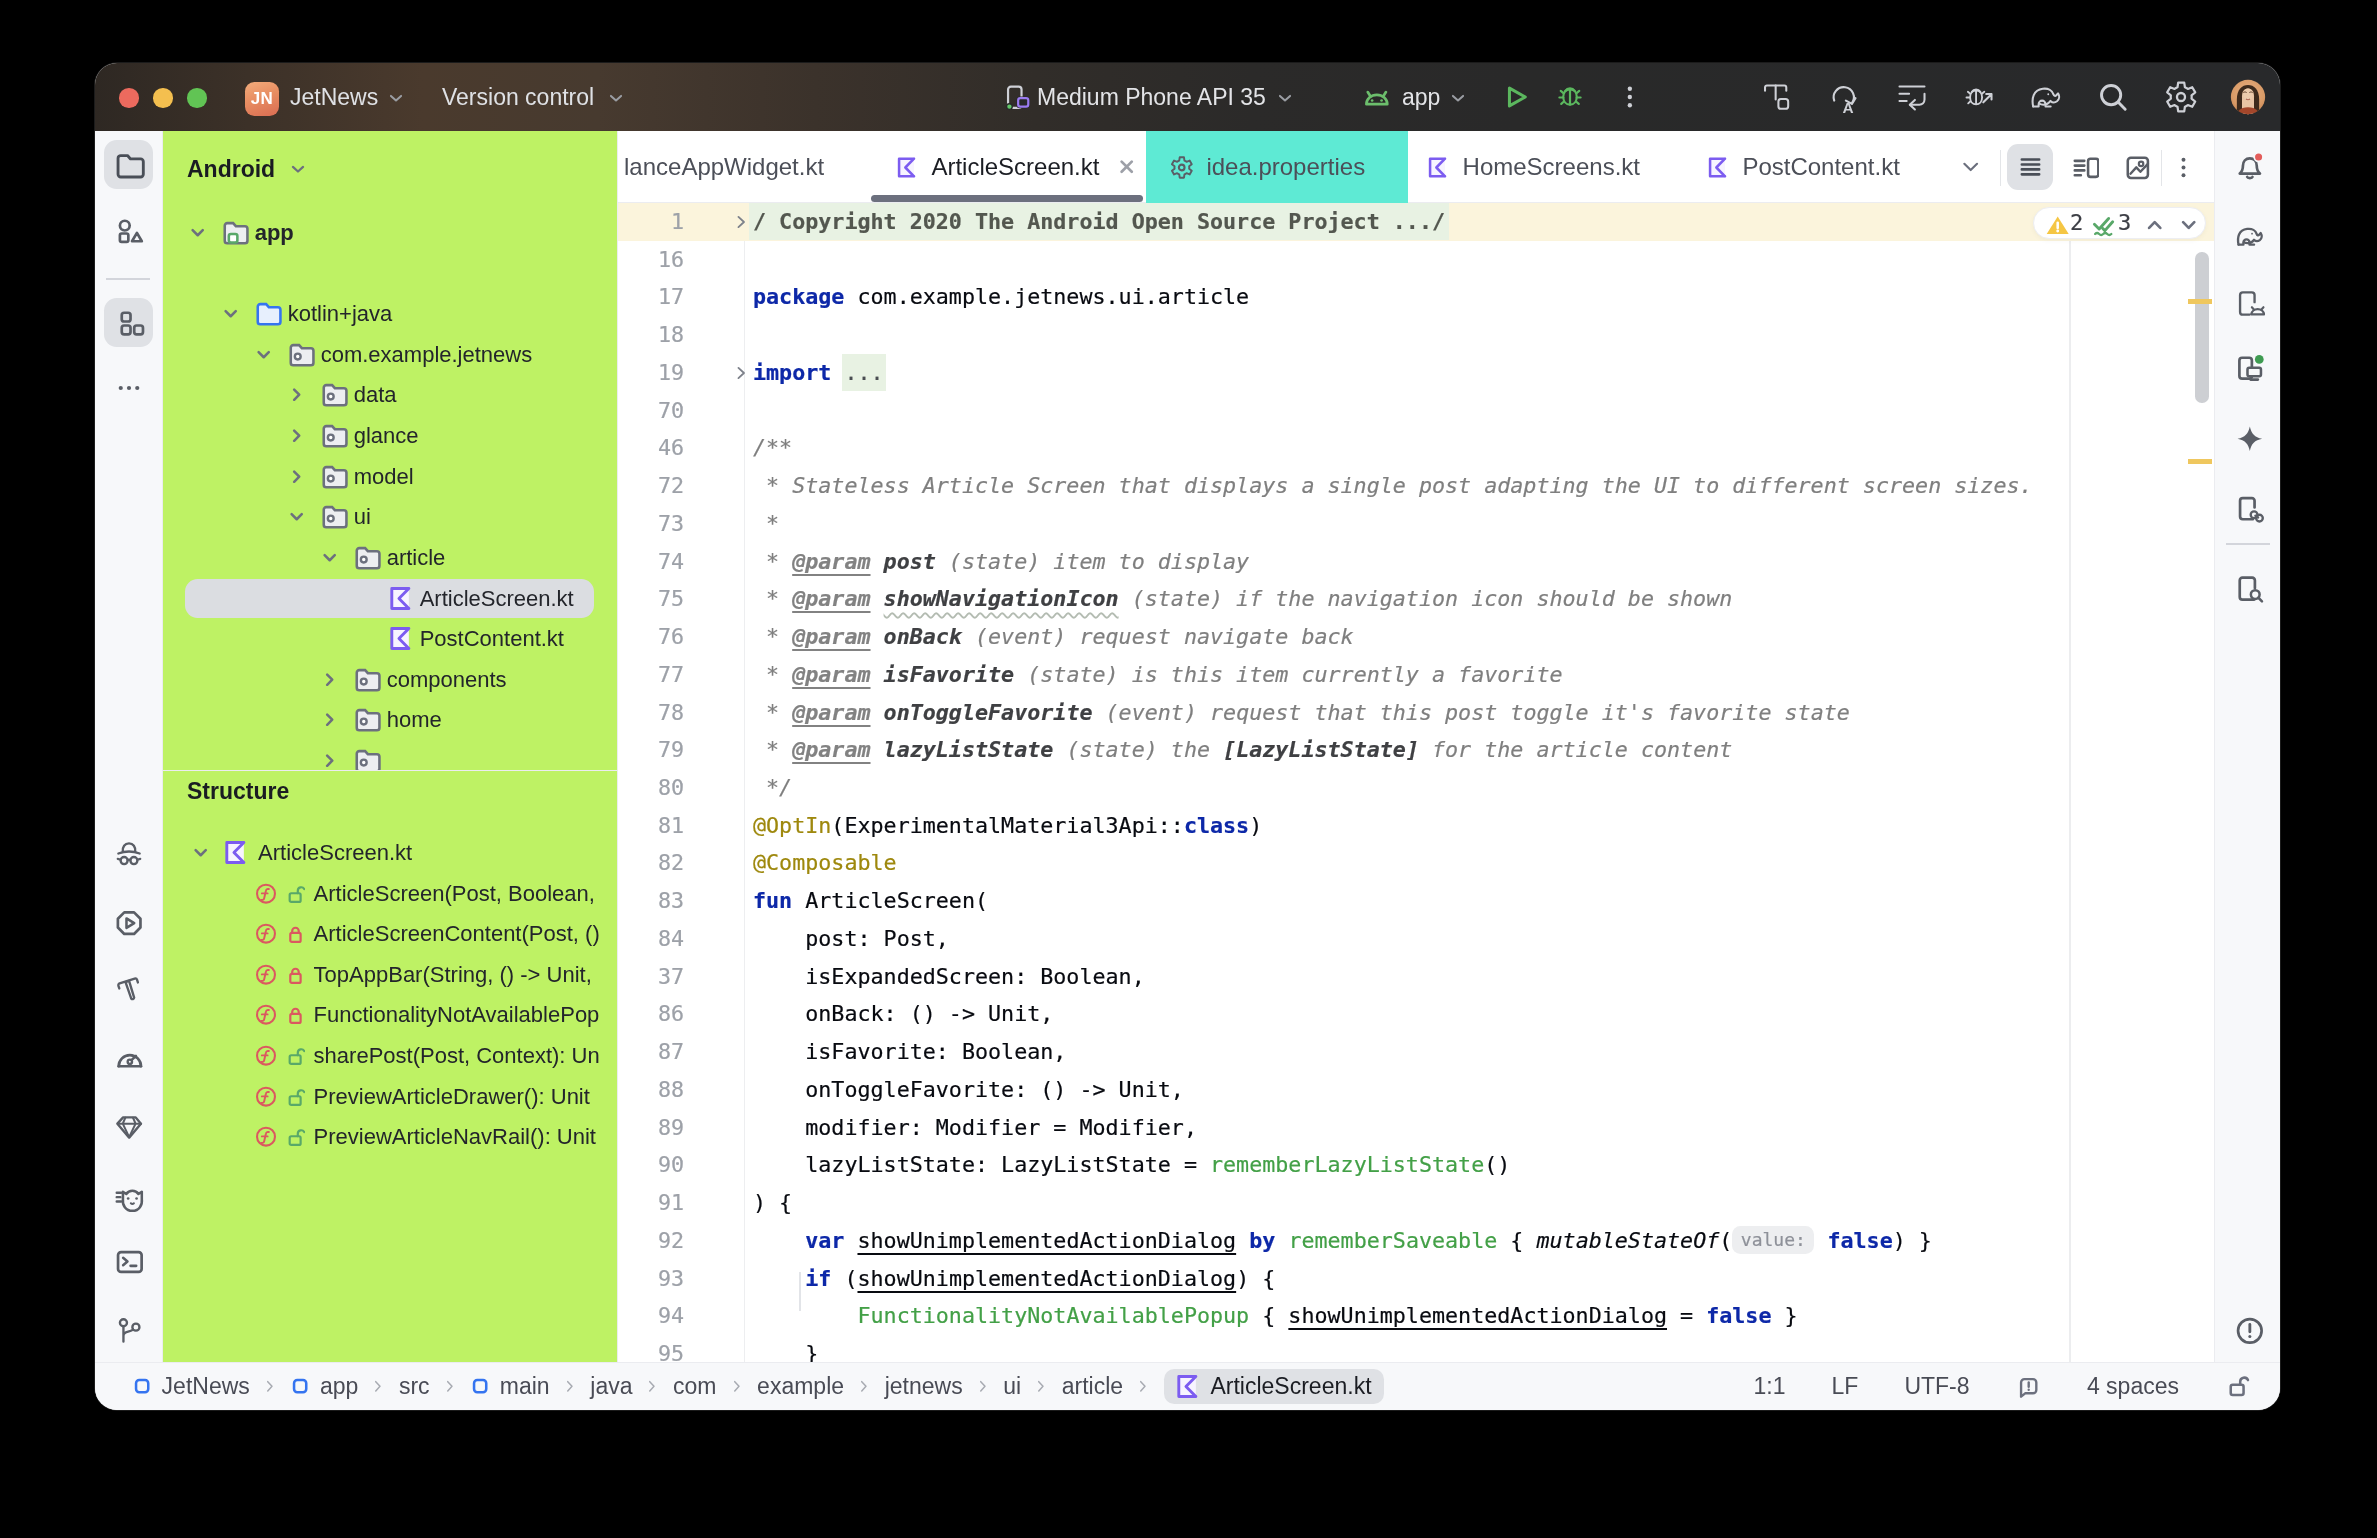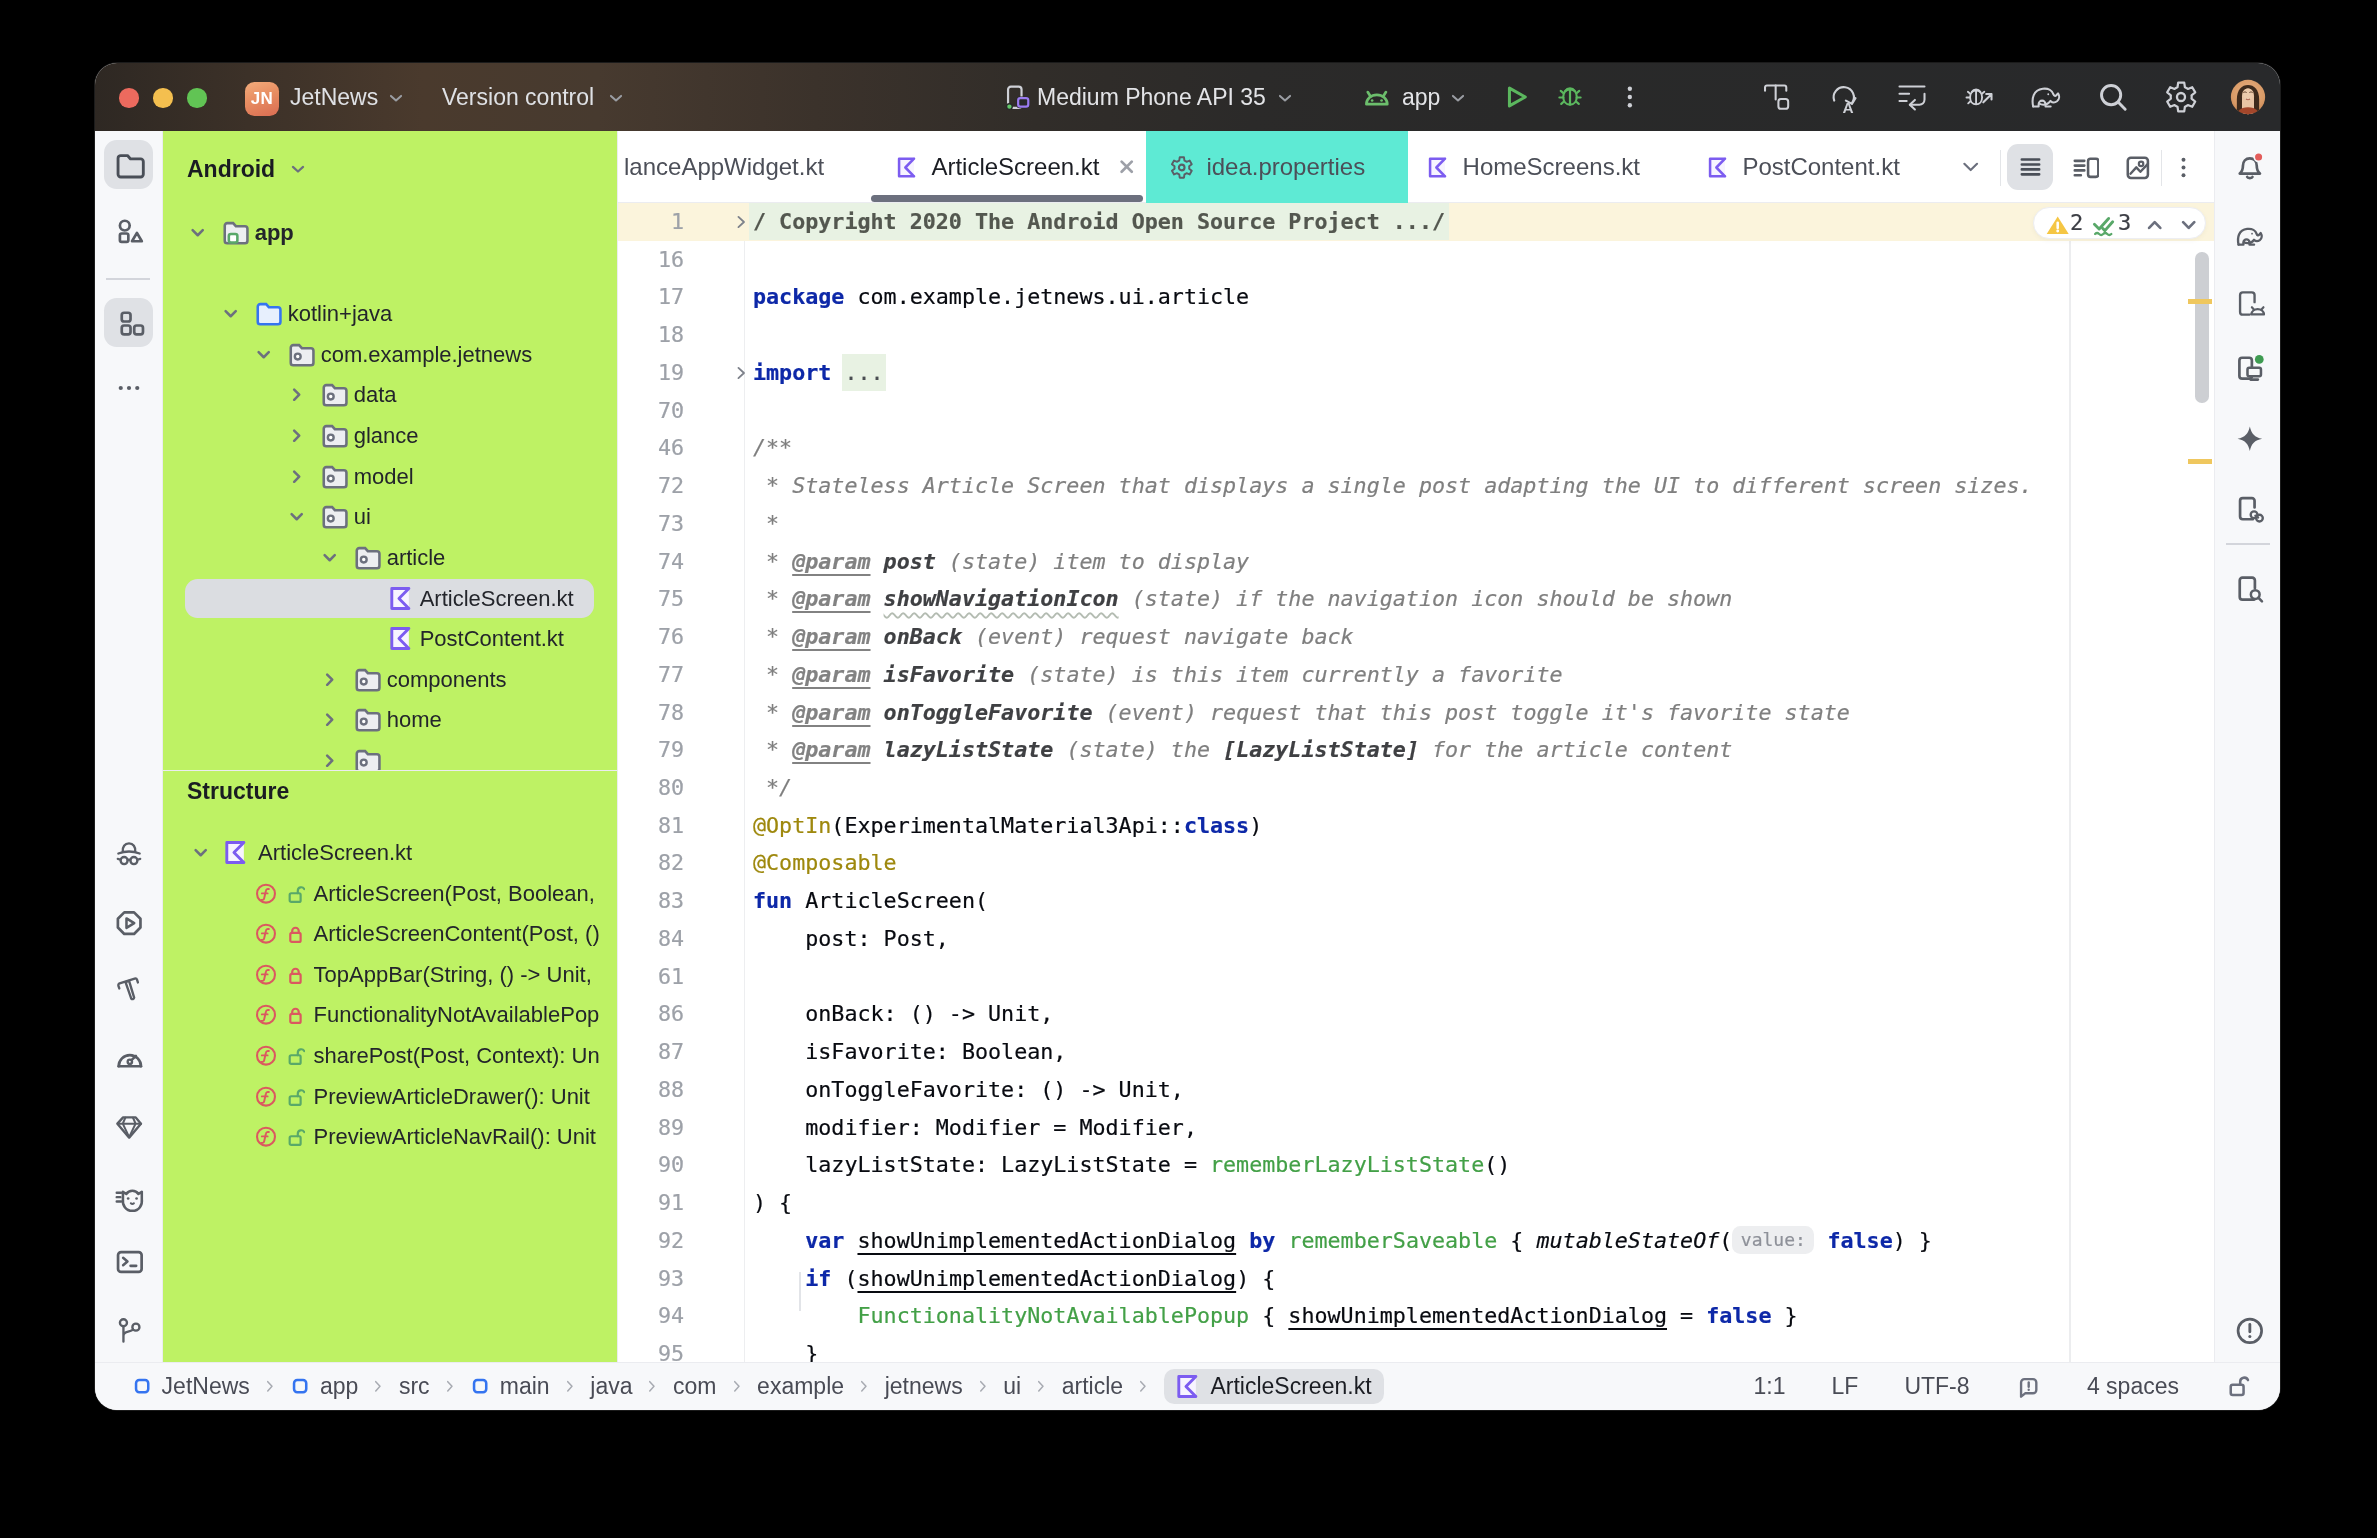--- a/index.html
+++ b/index.html
@@ -813,21 +813,21 @@
               <div class="cl" style="top:377px"><span class="ln">75</span><div class="ct"><span class="doc"> * </span><span class="doctag">@param</span><span class="doc"> </span><span class="docparam wavy">showNavigationIcon</span><span class="doc"> (state) if the navigation icon should be shown</span></div></div>
               <div class="cl" style="top:415px"><span class="ln">76</span><div class="ct"><span class="doc"> * </span><span class="doctag">@param</span><span class="doc"> </span><span class="docparam">onBack</span><span class="doc"> (event) request navigate back</span></div></div>
               <div class="cl" style="top:453px"><span class="ln">77</span><div class="ct"><span class="doc"> * </span><span class="doctag">@param</span><span class="doc"> </span><span class="docparam">isFavorite</span><span class="doc"> (state) is this item currently a favorite</span></div></div>
               <div class="cl" style="top:491px"><span class="ln">78</span><div class="ct"><span class="doc"> * </span><span class="doctag">@param</span><span class="doc"> </span><span class="docparam">onToggleFavorite</span><span class="doc"> (event) request that this post toggle it's favorite state</span></div></div>
               <div class="cl" style="top:528px"><span class="ln">79</span><div class="ct"><span class="doc"> * </span><span class="doctag">@param</span><span class="doc"> </span><span class="docparam">lazyListState</span><span class="doc"> (state) the </span><span class="docparam">[LazyListState]</span><span class="doc"> for the article content</span></div></div>
               <div class="cl" style="top:566px"><span class="ln">80</span><div class="ct"><span class="doc"> */</span></div></div>
               <div class="cl" style="top:604px"><span class="ln">81</span><div class="ct"><span class="ann">@OptIn</span><span>(ExperimentalMaterial3Api::</span><span class="k">class</span><span>)</span></div></div>
               <div class="cl" style="top:641px"><span class="ln">82</span><div class="ct"><span class="ann">@Composable</span></div></div>
               <div class="cl" style="top:679px"><span class="ln">83</span><div class="ct"><span class="k">fun</span><span> ArticleScreen(</span></div></div>
               <div class="cl" style="top:717px"><span class="ln">84</span><div class="ct"><span>    post: Post,</span></div></div>
-              <div class="cl" style="top:755px"><span class="ln">61</span></div>
+              <div class="cl" style="top:755px"><span class="ln">37</span><div class="ct"><span>    isExpandedScreen: Boolean,</span></div></div>
               <div class="cl" style="top:792px"><span class="ln">86</span><div class="ct"><span>    onBack: () -&gt; Unit,</span></div></div>
               <div class="cl" style="top:830px"><span class="ln">87</span><div class="ct"><span>    isFavorite: Boolean,</span></div></div>
               <div class="cl" style="top:868px"><span class="ln">88</span><div class="ct"><span>    onToggleFavorite: () -&gt; Unit,</span></div></div>
               <div class="cl" style="top:906px"><span class="ln">89</span><div class="ct"><span>    modifier: Modifier = Modifier,</span></div></div>
               <div class="cl" style="top:943px"><span class="ln">90</span><div class="ct"><span>    lazyListState: LazyListState = </span><span class="green">rememberLazyListState</span><span>()</span></div></div>
               <div class="cl" style="top:981px"><span class="ln">91</span><div class="ct"><span>) {</span></div></div>
               <div class="cl" style="top:1019px"><span class="ln">92</span><div class="ct"><span>    </span><span class="k">var</span><span> </span><span class="ul">showUnimplementedActionDialog</span><span> </span><span class="k">by</span><span> </span><span class="green">rememberSaveable</span><span> { </span><span class="it">mutableStateOf</span><span>(</span><span class="hint">value:</span><span> </span><span class="k">false</span><span>) }</span></div></div>
               <div class="cl" style="top:1057px"><span class="ln">93</span><div class="ct"><span>    </span><span class="k">if</span><span> (</span><span class="ul">showUnimplementedActionDialog</span><span>) {</span></div></div>
               <div class="cl" style="top:1094px"><span class="ln">94</span><div class="ct"><span>        </span><span class="green">FunctionalityNotAvailablePopup</span><span> { </span><span class="ul">showUnimplementedActionDialog</span><span> = </span><span class="k">false</span><span> }</span></div></div>
               <div class="cl" style="top:1132px"><span class="ln">95</span><div class="ct"><span>    }</span></div></div>

